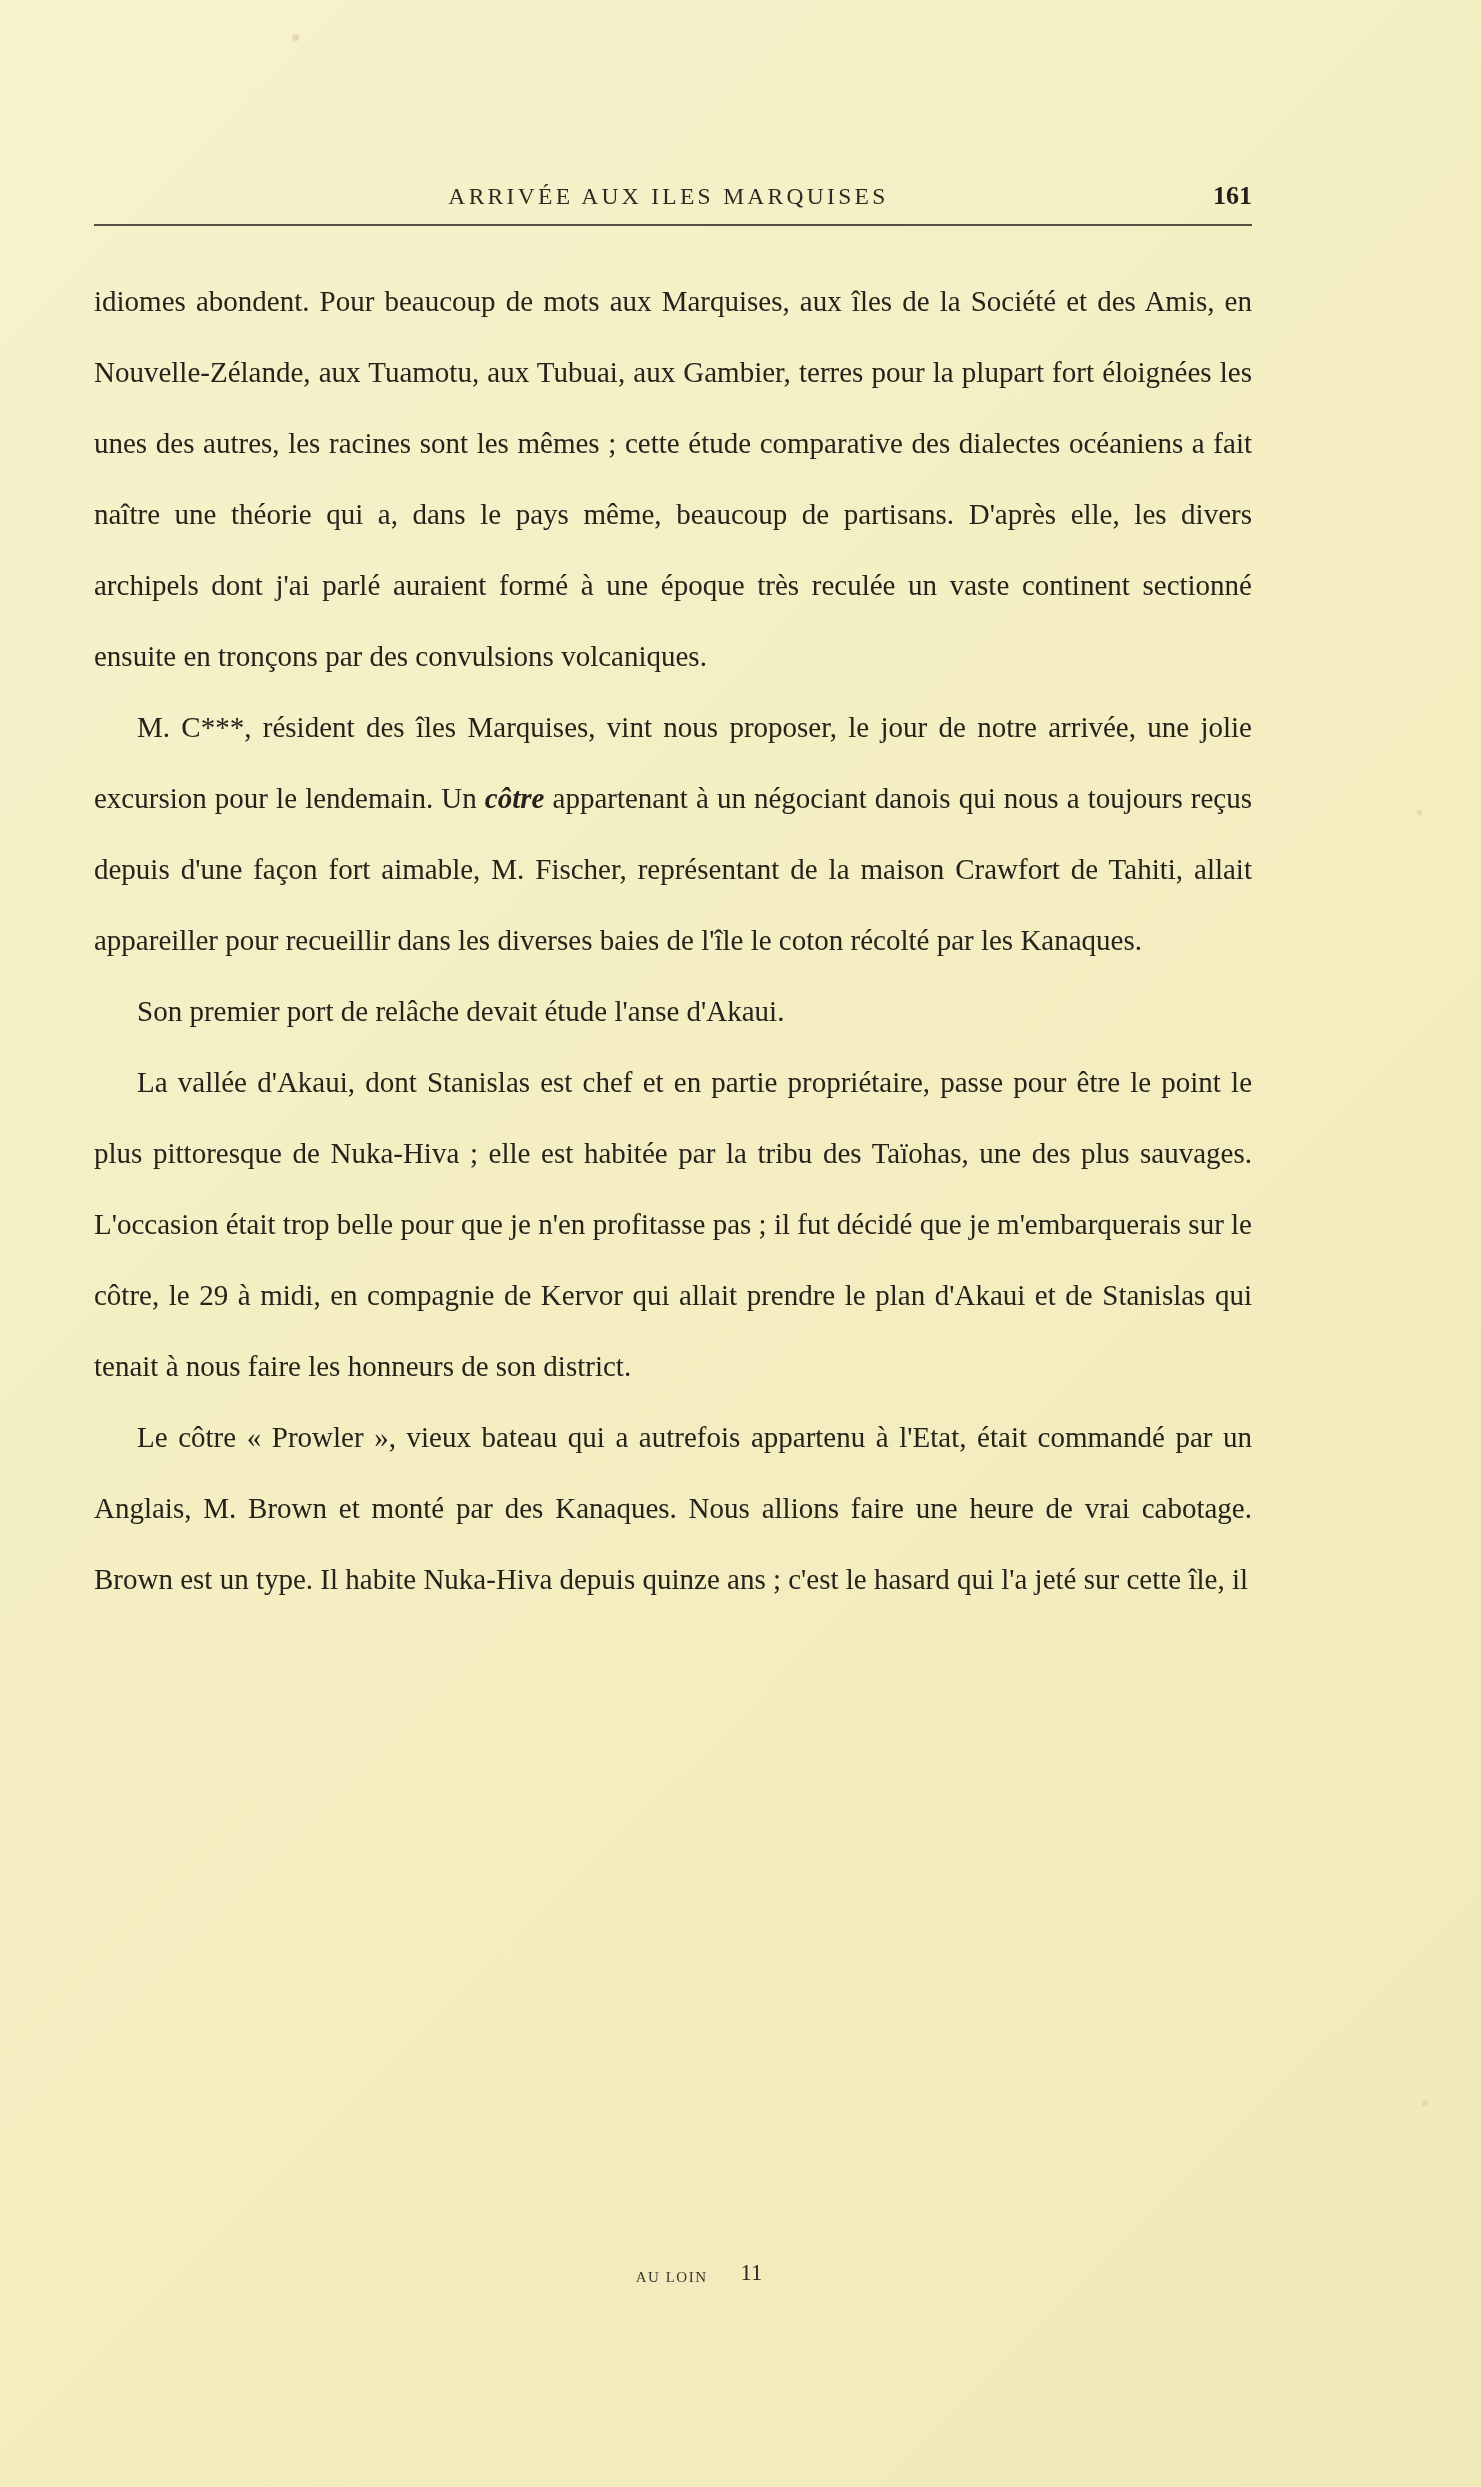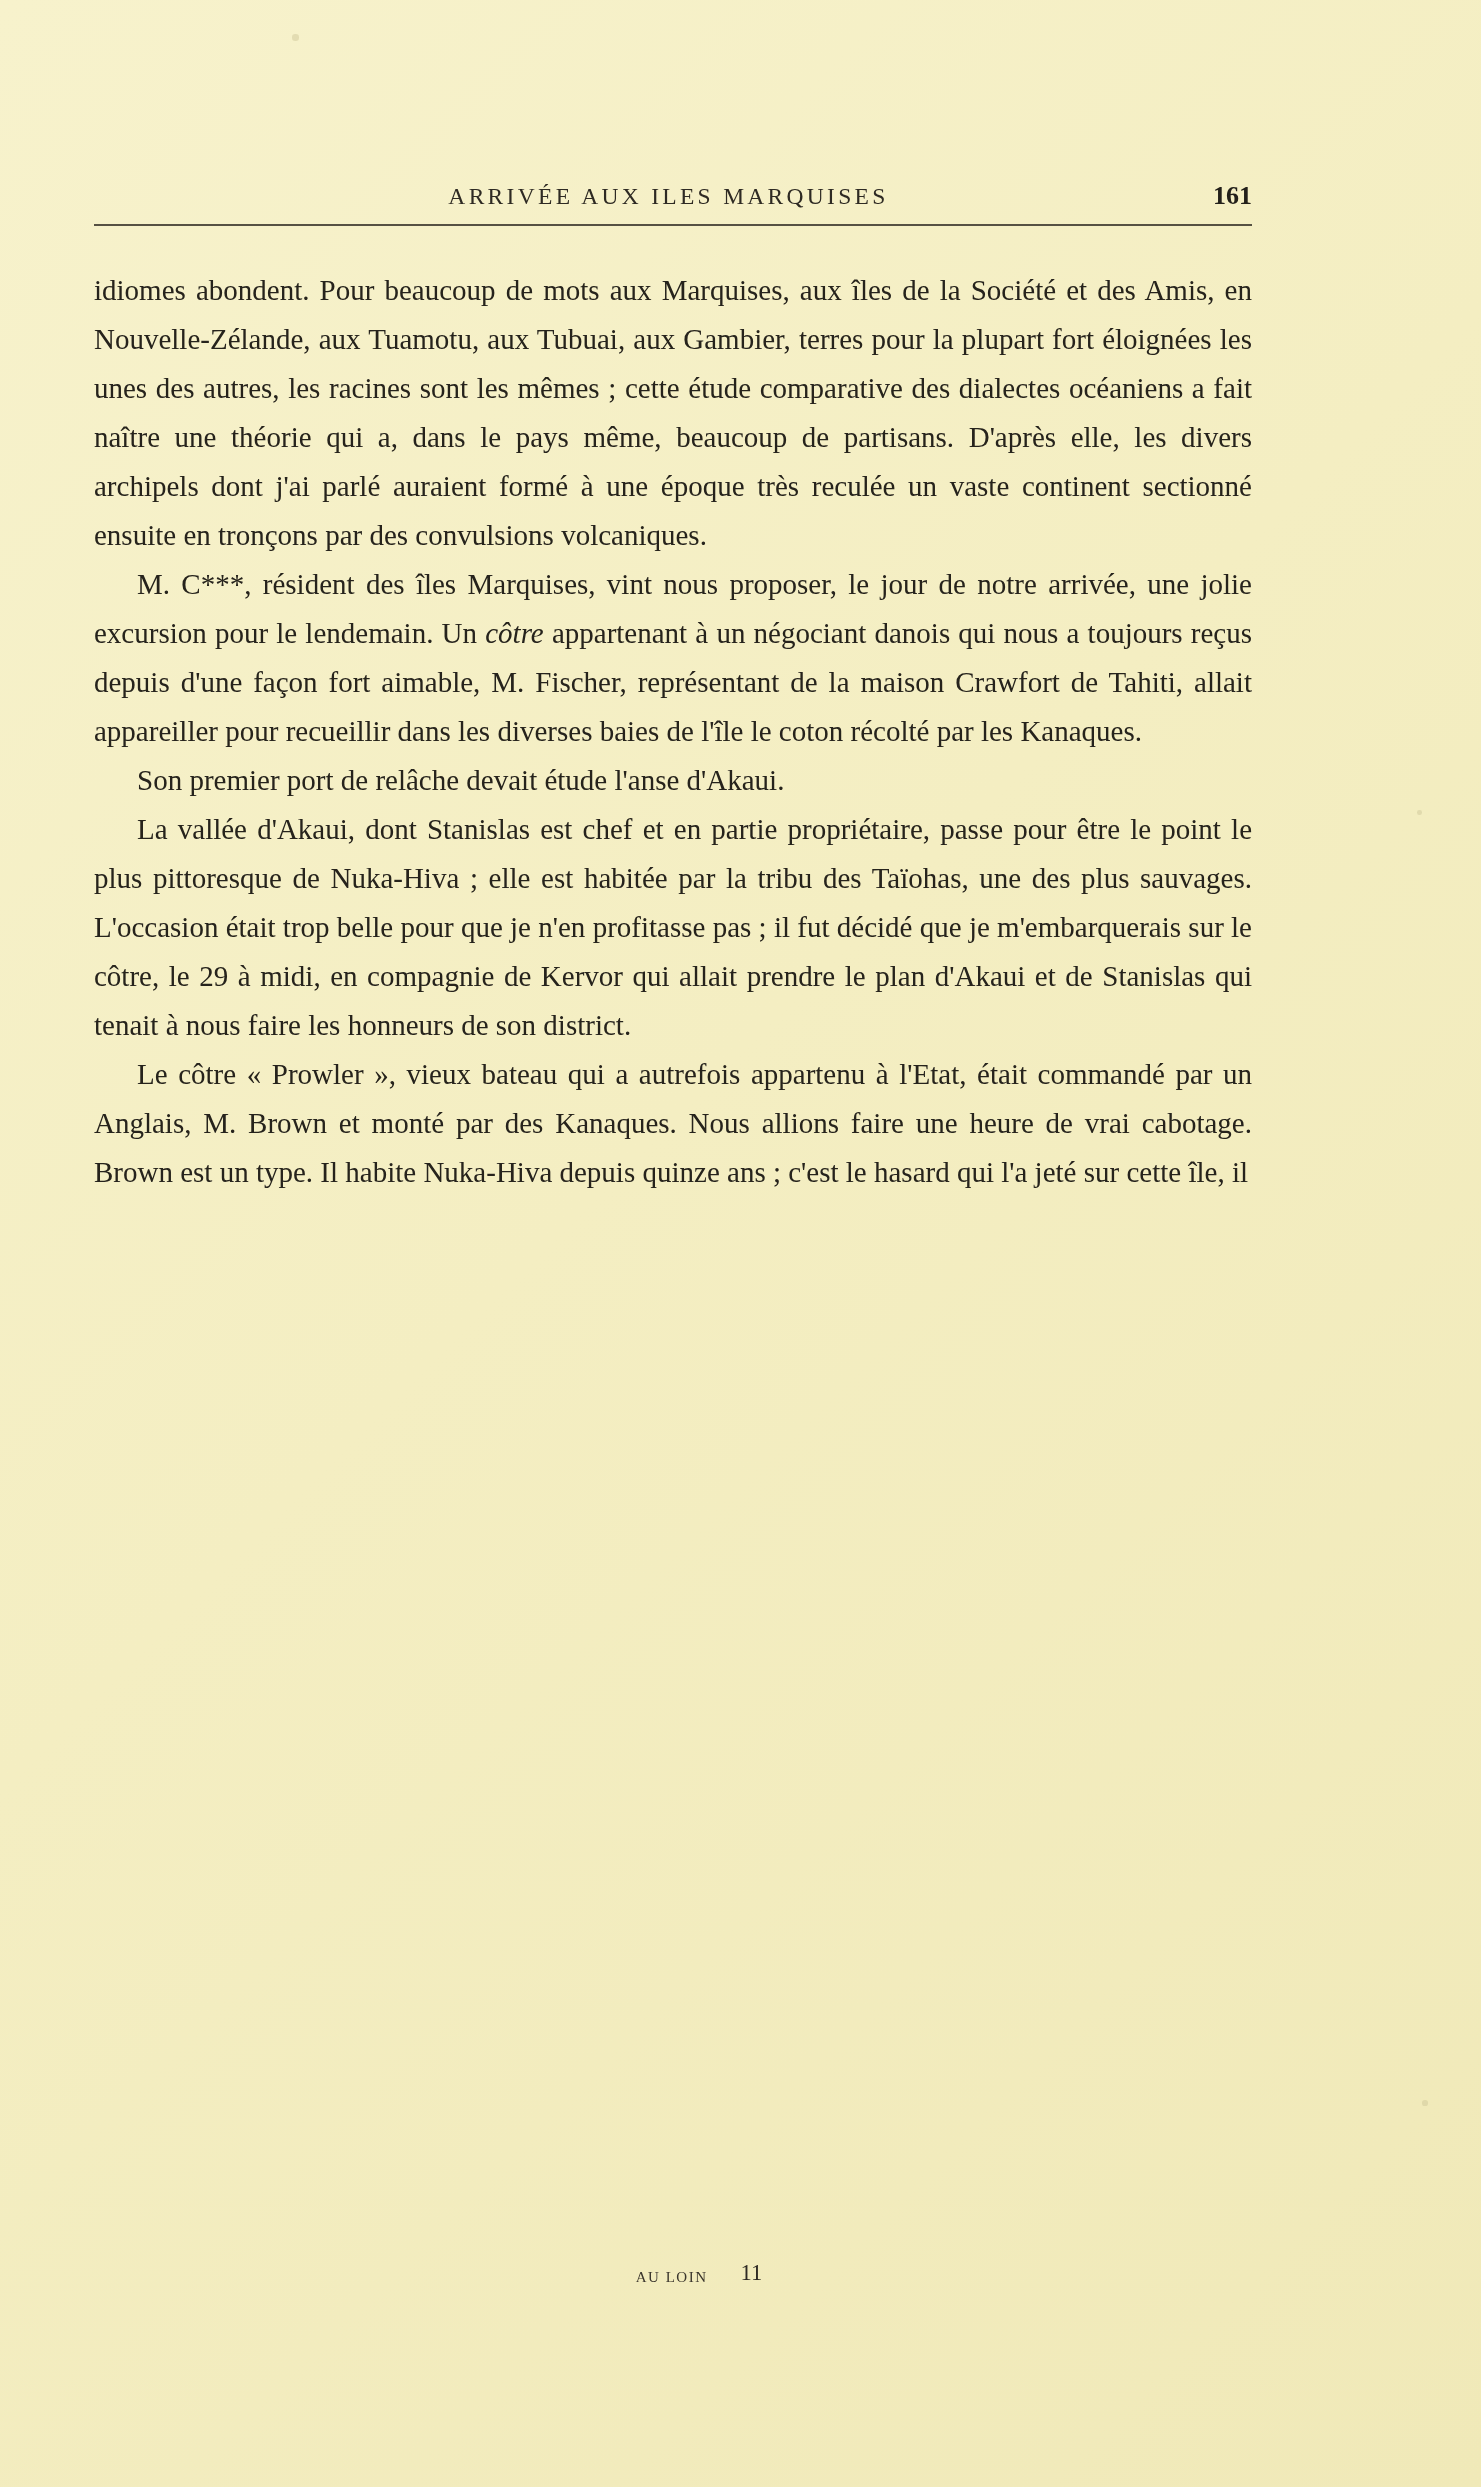--- a/index.html
+++ b/index.html
@@ -55,33 +55,34 @@
     width: 1158px;
     height: 1.9px;
     background: #3a352c;
     opacity: 0.85;
   }
   .body-text {
     margin-top: 40px;
     width: 1158px;
     color: #26231c;
     font-size: 29px;
-    line-height: 49px;
+    line-height: 71px;
     text-align: justify;
     text-justify: inter-word;
   }
   .body-text p {
     margin: 0 0 0 0;
     text-indent: 43px;
   }
   .body-text p.no-indent {
     text-indent: 0;
   }
   .body-text i {
     font-style: italic;
+    font-weight: bold;
   }
   .footer {
     position: absolute;
     left: 94px;
     top: 2260px;
     width: 1168px;
     display: flex;
     align-items: flex-end;
     justify-content: center;
   }

